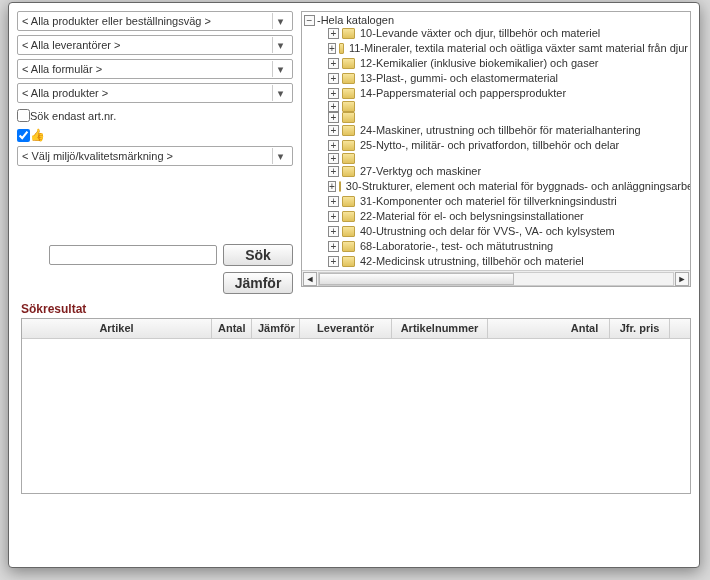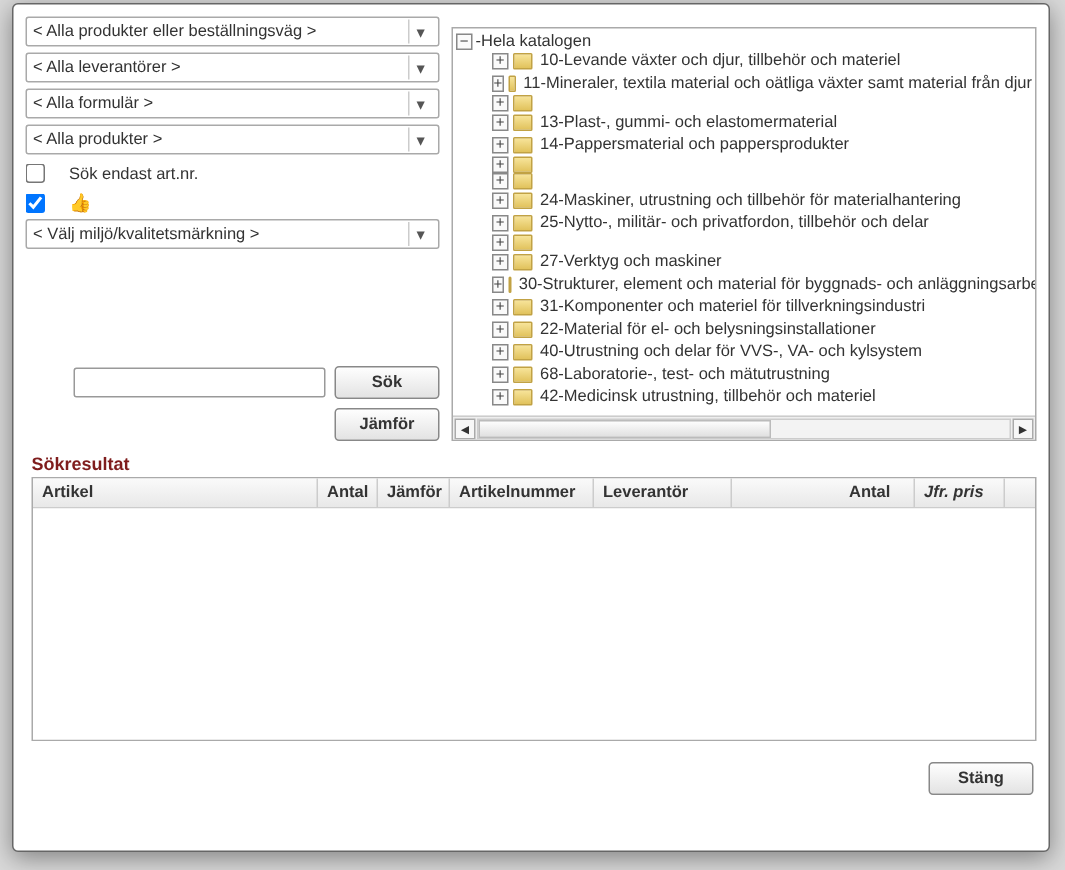--- a/index.html
+++ b/index.html
@@ -36,21 +36,20 @@
   .titlebar .title { }
   .titlebar .close {
     font-weight: bold;
     cursor: pointer;
     color:#eee;
   }
   .content {
     display: flex;
     padding: 8px;
     gap: 8px;
-    align-items: flex-end;
   }
   .left {
     width: 276px;
     display:flex;
     flex-direction:column;
     gap:4px;
   }
   .dropdown {
     display: flex;
     align-items: center;
@@ -63,21 +62,21 @@
   }
   .dropdown .dd-text { flex:1; color:#333; white-space:nowrap; overflow:hidden; }
   .dropdown .dd-arrow {
     width:16px; height:16px;
     display:flex;align-items:center;justify-content:center;
     color:#555;
     border-left:1px solid #ccc;
     margin-left:4px;
   }
   .check-row {
-    display:flex; align-items:center; gap:16px;
+    display:flex; align-items:center; gap:0;
     margin-top:2px;
     color:#333;
   }
   .check-row input[type=checkbox]{ margin:0; }
   .thumb-icon {
     display:inline-block; font-size:12px; color:#d97a2a;
   }
   .search-row {
     display:flex; gap:6px;
     margin-top:74px;
@@ -91,21 +90,21 @@
     background:#fff;
     padding:0 4px;
     border-radius:2px;
   }
   .btn {
     border:1px solid #888;
     background:linear-gradient(#fefefe,#e3e3e3);
     border-radius:3px;
     height:22px;
     min-width:70px;
-    font-size:11px;
+    font-size:14px;
     font-weight:bold;
     color:#333;
     cursor:pointer;
     padding:0 10px;
   }
   .right {
     flex:1;
     border:1px solid #aaa;
     height:276px;
     overflow:hidden;
@@ -165,21 +164,21 @@
   .grid-head{
     display:flex; height:20px;
     background:linear-gradient(#fafafa,#e8e8e8);
     border-bottom:1px solid #ccc;
   }
   .grid-head .col{
     border-right:1px solid #ccc;
     padding:3px 6px;
     font-weight:bold;
     color:#333;
-    overflow:hidden;white-space:nowrap;
+    overflow:hidden;white-space:nowrap;text-align:center;
   }
   .grid-body{flex:1;background:#fff;}
   .footer{
     display:flex;justify-content:flex-end;
     padding:6px 10px 8px;
   }
 </style>
 </head>
 <body>
 
@@ -244,20 +243,21 @@
               <span>10-Levande växter och djur, tillbehör och materiel</span>
             </div>
             <div class="tree-node">
               <span class="box">+</span>
               <span class="folder"></span>
               <span>11-Mineraler, textila material och oätliga växter samt material från djur</span>
             </div>
             <div class="tree-node">
               <span class="box">+</span>
               <span class="folder"></span>
+              <span>12-Kemikalier (inklusive biokemikalier) och gaser</span>
             </div>
             <div class="tree-node">
               <span class="box">+</span>
               <span class="folder"></span>
               <span>13-Plast-, gummi- och elastomermaterial</span>
             </div>
             <div class="tree-node">
               <span class="box">+</span>
               <span class="folder"></span>
               <span>14-Pappersmaterial och pappersprodukter</span>
@@ -331,25 +331,22 @@
     </div>
   </div>
 
   <div class="results-label">Sökresultat</div>
 
   <div class="grid">
     <div class="grid-head" id="grid-head">
         <div class="col" style="width: 190px;">Artikel</div>
         <div class="col" style="width: 40px;">Antal</div>
         <div class="col" style="width: 48px;">Jämför</div>
+        <div class="col" style="width: 92px;">Leverantör</div>
         <div class="col" style="width: 96px;">Artikelnummer</div>
-        <div class="col" style="width: 92px;">Leverantör</div>
         <div class="col" style="width: 72px; margin-top: 41px;">Enhetspris</div>
         <div class="col" style="width: 50px;">Antal</div>
-        <div class="col" style="width: 60px; font-style: italic;">Jfr. pris</div>
+        <div class="col" style="width: 60px;">Jfr. pris</div>
       </div>
     <div class="grid-body"></div>
   </div>
 
-  <div class="footer">
-    <button class="btn">Stäng</button>
-  </div>
 </div>
 
 </body></html>

